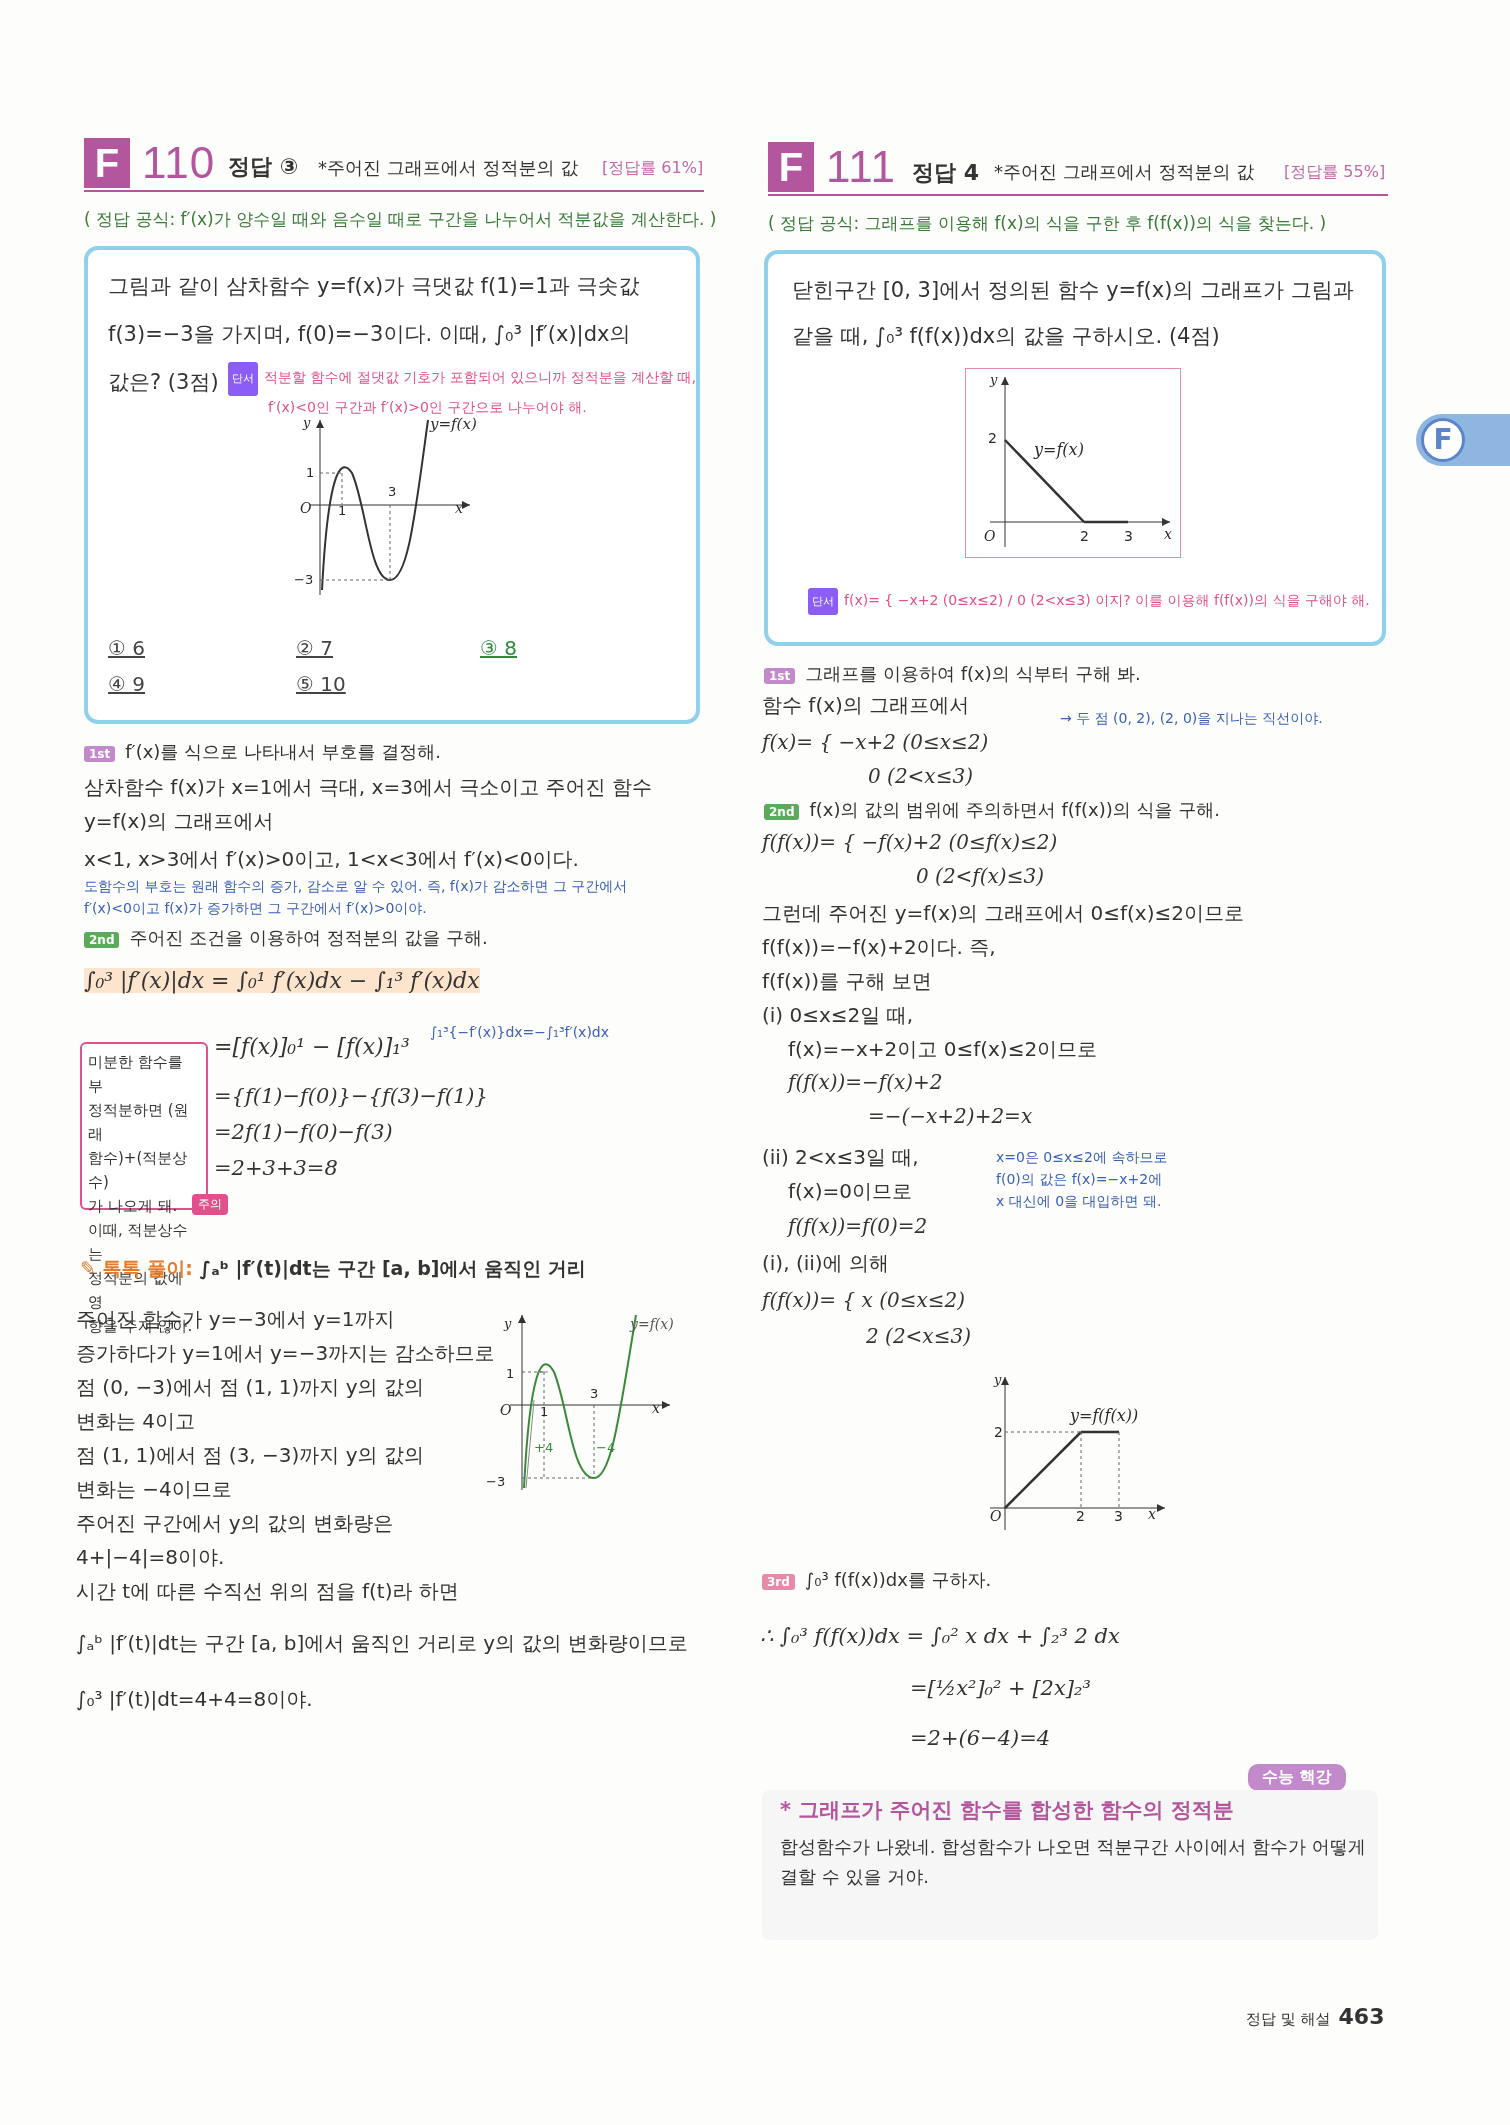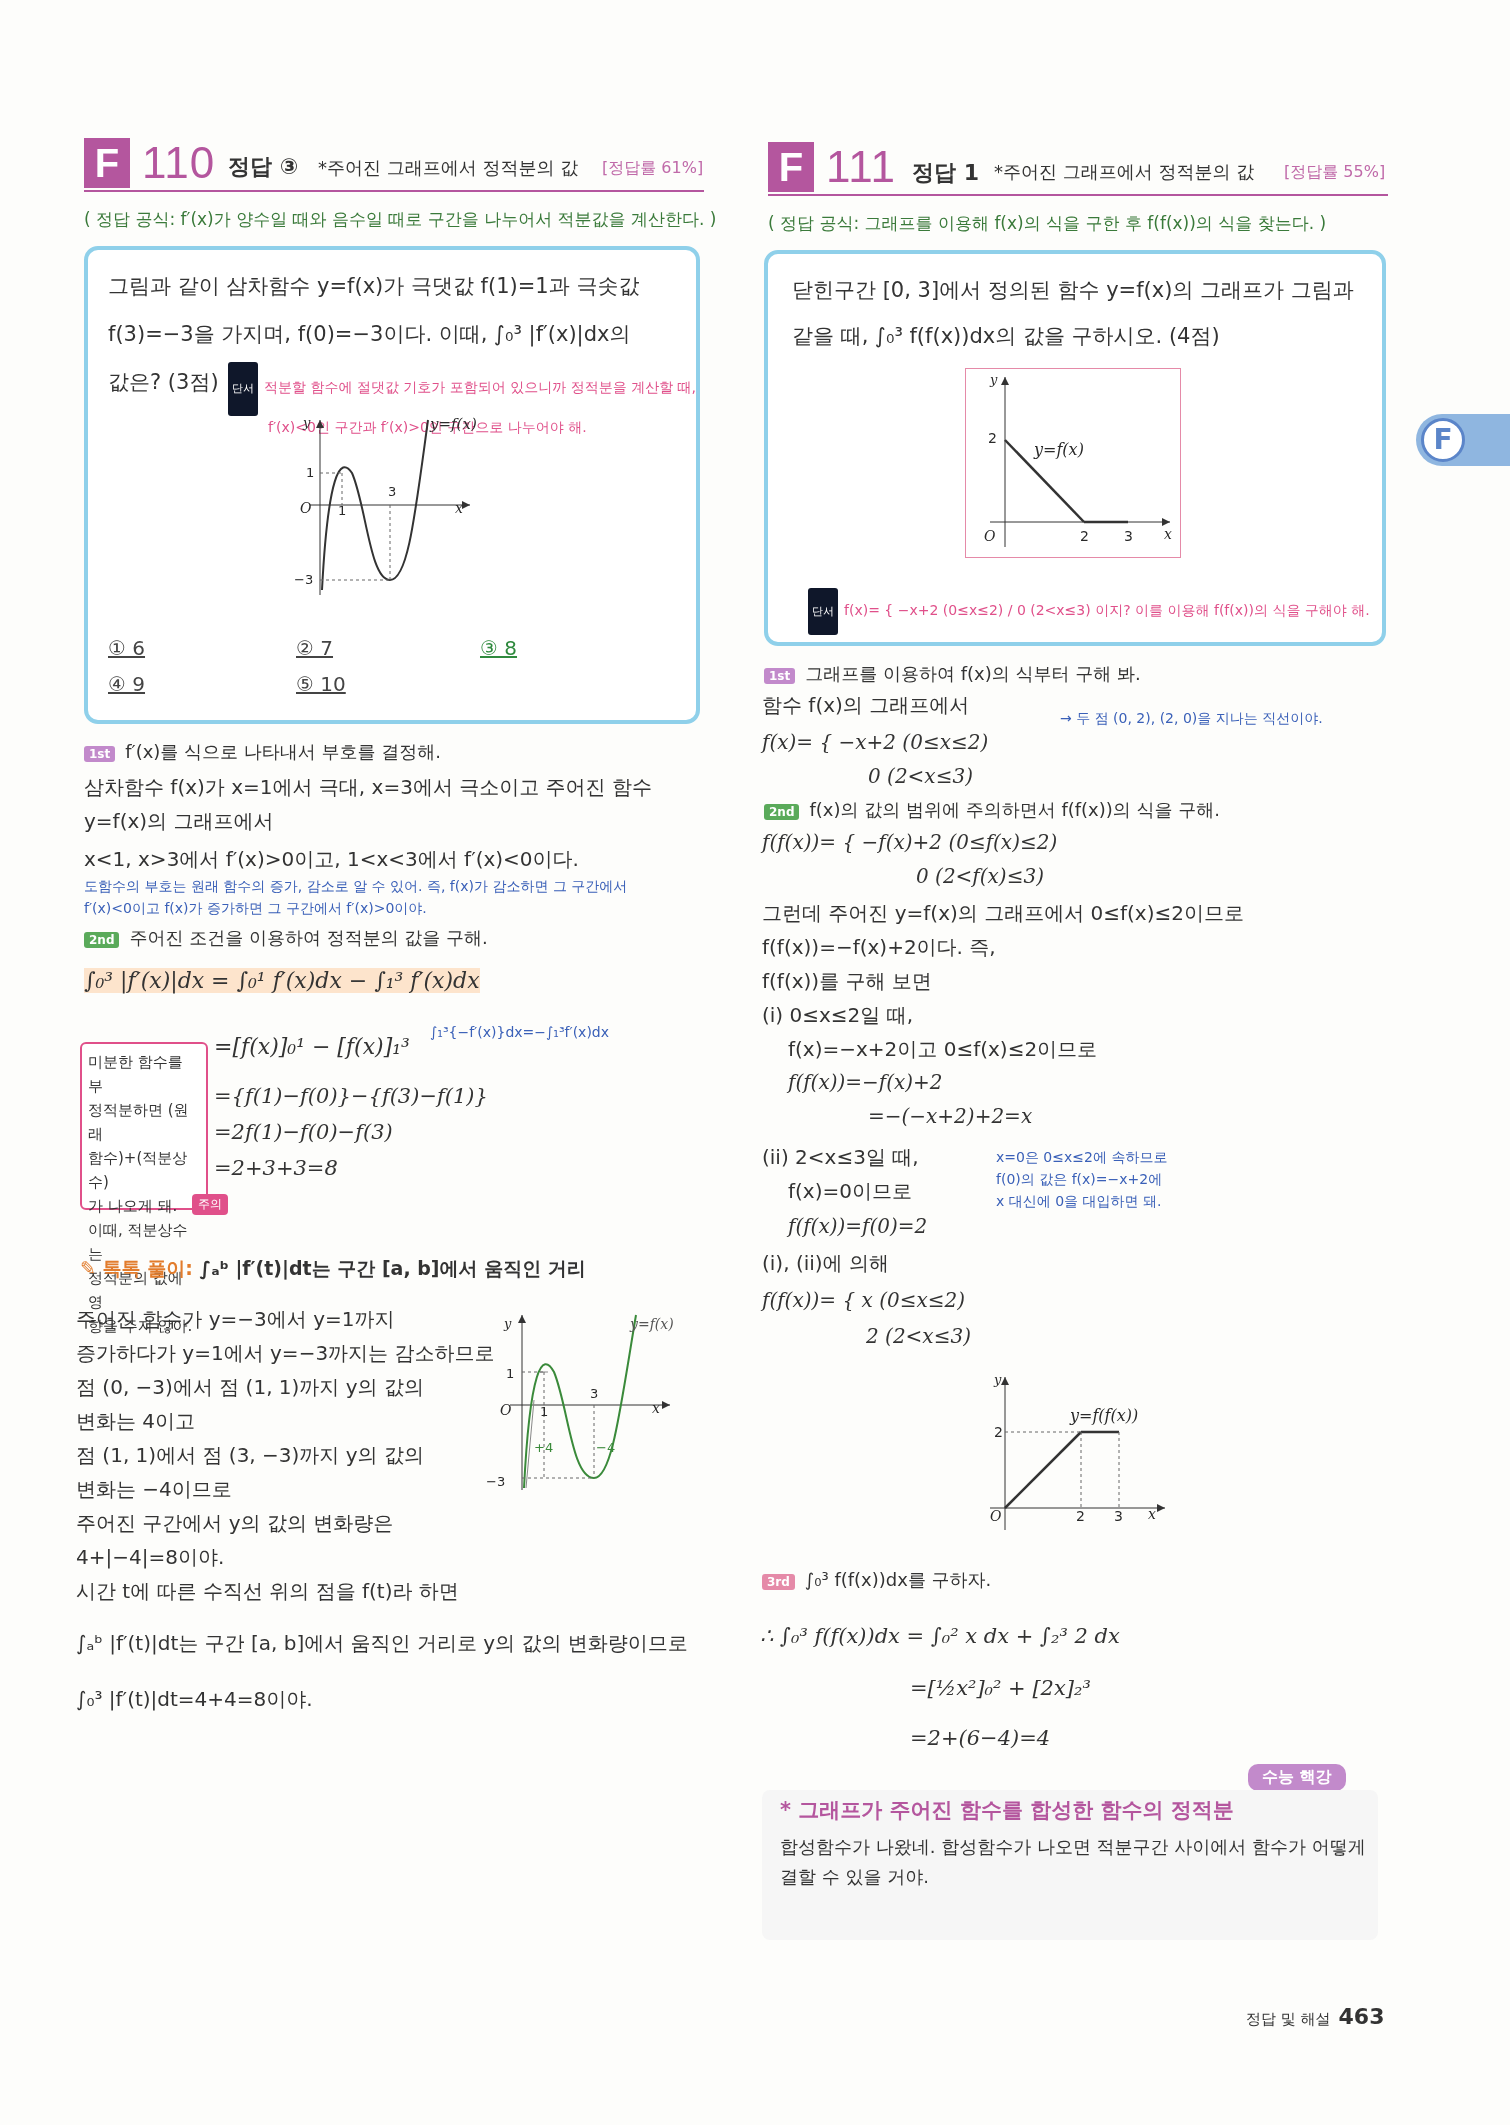--- a/index.html
+++ b/index.html
@@ -8,21 +8,21 @@
   .math { font-family: "DejaVu Serif", serif; font-style: italic; }
   .hdr-badge { position:absolute; width:46px; height:50px; background:#b4569e; color:#fff; font-weight:bold; font-size:40px; text-align:center; line-height:50px; font-family:"Liberation Sans", sans-serif; }
   .hdr-num { position:absolute; font-size:44px; color:#b4569e; font-family:Liberation Sans, sans-serif; letter-spacing:1px; }
   .hdr-ans { position:absolute; font-size:22px; font-weight:bold; color:#333; }
   .hdr-topic { position:absolute; font-size:18px; color:#333; }
   .hdr-rate { position:absolute; font-size:16px; color:#c06aa9; }
   .formula-line { position:absolute; font-size:17px; color:#3a7a3a; }
   .box { position:absolute; border:4px solid #8fd0ea; border-radius:14px; background:#fff; }
   .q-text { position:absolute; font-size:21px; color:#333; }
   .tip { position:absolute; font-size:14px; color:#e0508a; }
-  .tip-tag { display:inline-block; background:#0f172a; color:#fff; font-size:11px; padding:16px 4px; border-radius:3px; margin-right:6px; }
+  .tip-tag { display:inline-block; background:#8b5cf6; color:#fff; font-size:11px; padding:6px 4px; border-radius:3px; margin-right:6px; }
   .choice { position:absolute; font-size:20px; color:#444;text-decoration:underline; }
   .step-tag { display:inline-block; color:#fff; font-size:12px; font-weight:bold; padding:1px 5px; border-radius:3px; margin-right:10px; }
   .step { position:absolute; font-size:18px; color:#333; }
   .line { position:absolute; font-size:20px; color:#333; white-space:nowrap; }
   .note-blue { position:absolute; font-size:14px; color:#3a60b8; white-space:nowrap; }
   .side-note { position:absolute; border:2px solid #e0508a; border-radius:6px; font-size:15px; color:#333; padding:6px; line-height:24px; background:#fff; }
   .caution { position:absolute; background:#e0508a; color:#fff; font-size:12px; padding:2px 6px; border-radius:4px; }
   .tt-title { position:absolute; font-size:19px; font-weight:bold; color:#333; }
   .tt-title .orange { color:#e27c2c; }
   .footer { position:absolute; font-size:15px; color:#333; }
@@ -139,21 +139,21 @@
 <div class="abs math" style="left:500px;top:1402px;font-size:14px;">O</div>
 <div class="abs" style="left:540px;top:1404px;font-size:13px;">1</div>
 <div class="abs" style="left:590px;top:1386px;font-size:13px;">3</div>
 <div class="abs" style="left:506px;top:1366px;font-size:13px;">1</div>
 <div class="abs" style="left:486px;top:1474px;font-size:13px;">−3</div>
 <div class="abs" style="left:534px;top:1440px;font-size:13px;color:#3a8a3a;">+4</div>
 <div class="abs" style="left:596px;top:1440px;font-size:13px;color:#3a8a3a;">−4</div>
 
 <div class="hdr-badge" style="left:768px;top:142px;">F</div>
 <div class="hdr-num" style="left:826px;top:142px;">111</div>
-<div class="hdr-ans" style="left:912px;top:158px;">정답 1</div>
+<div class="hdr-ans" style="left:912px;top:158px;">정답 4</div>
 <div class="hdr-topic" style="left:994px;top:160px;">*주어진 그래프에서 정적분의 값</div>
 <div class="hdr-rate" style="left:1284px;top:162px;">[정답률 55%]</div>
 <div class="abs" style="left:768px;top:194px;width:620px;height:2px;background:#b4569e;"></div>
 <div class="formula-line" style="left:768px;top:212px;">( 정답 공식: 그래프를 이용해 f(x)의 식을 구한 후 f(f(x))의 식을 찾는다. )</div>
 
 <div class="box" style="left:764px;top:250px;width:622px;height:396px;"></div>
 <div class="q-text" style="left:792px;top:276px;">닫힌구간 [0, 3]에서 정의된 함수 y=f(x)의 그래프가 그림과</div>
 <div class="q-text" style="left:792px;top:322px;">같을 때, ∫₀³ f(f(x))dx의 값을 구하시오. (4점)</div>
 
 <div class="abs" style="left:965px;top:368px;width:216px;height:190px;border:1px solid #e58aa8;"></div>

